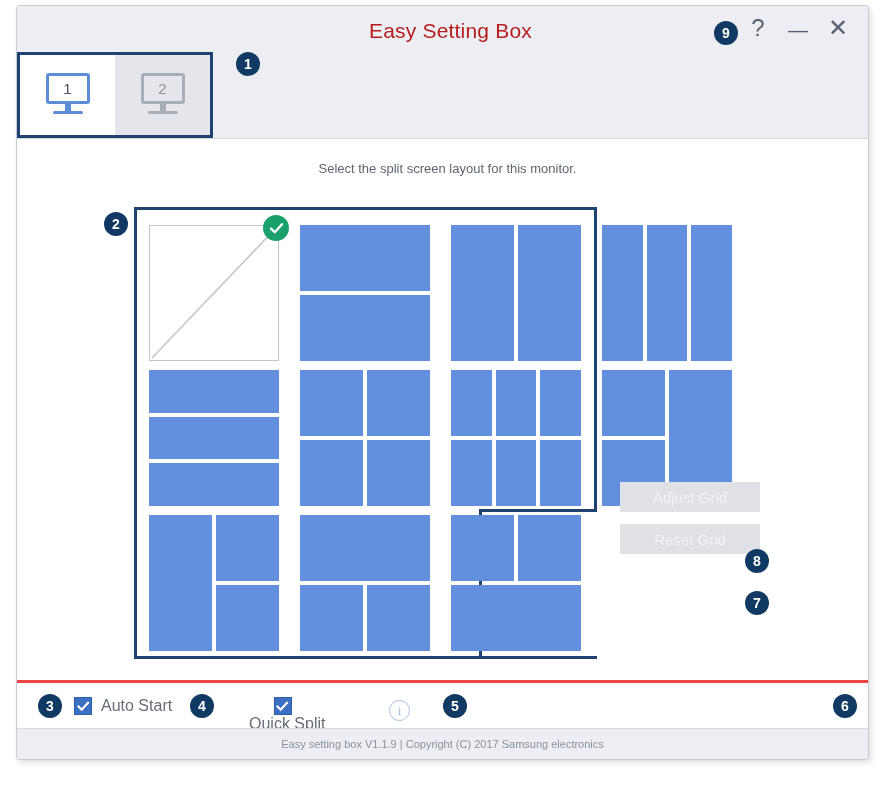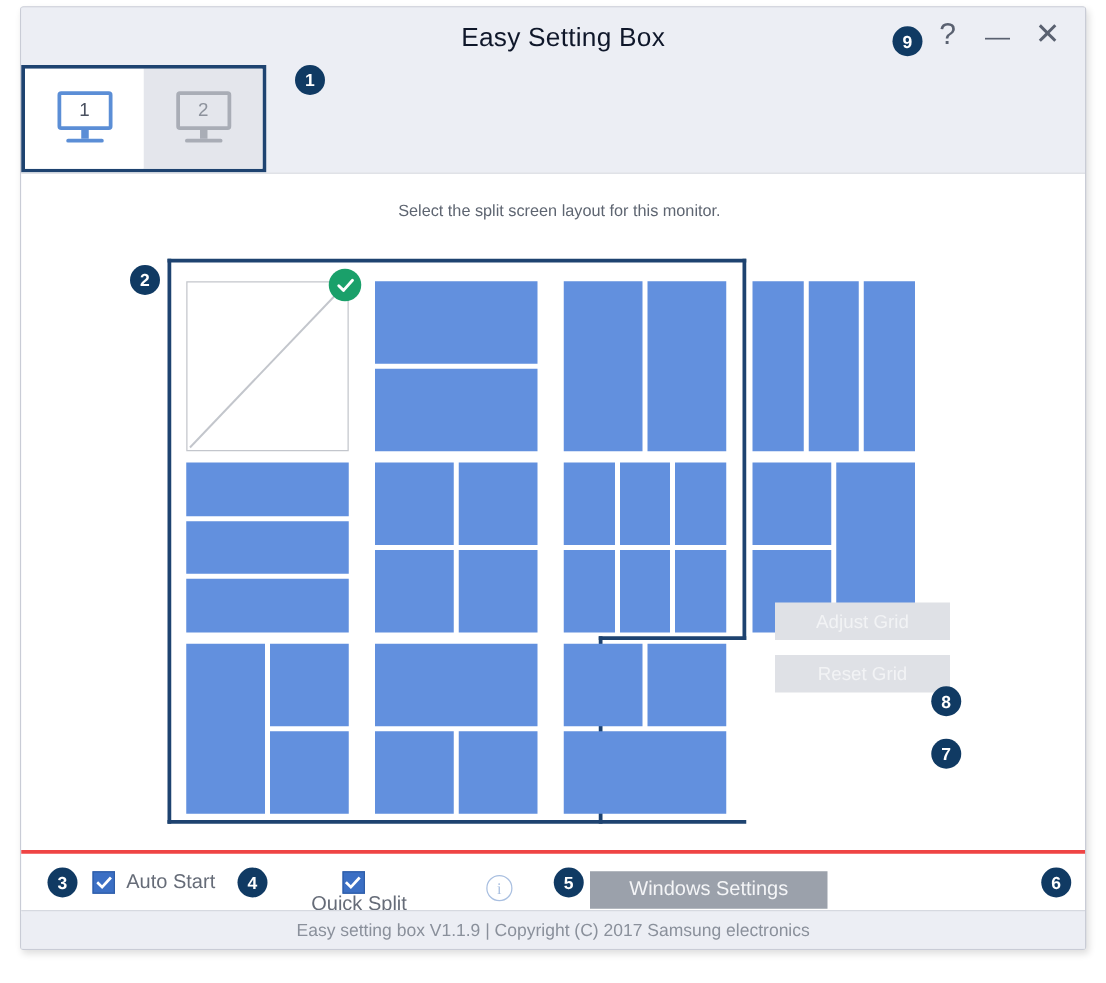--- a/index.html
+++ b/index.html
@@ -37,21 +37,21 @@
     width: 100%;
     height: 56px;
     background: #eceef4;
   }
   .title-text {
     position: absolute;
     left: 16px; right: 0;
     top: 13px;
     text-align: center;
     font-size: 21px;
-    color: #0f172a;
+    color: #b91c1c;
     letter-spacing: 0.2px;
   }
   .win-controls {
     position: absolute;
     right: 18px;
     top: 10px;
     display: flex;
     align-items: center;
     gap: 16px;
   }
@@ -320,21 +320,21 @@
     position: absolute;
     left: 0;
     top: 722px;
     right: 0;
     bottom: 0;
     background: #eceef4;
     border-top: 1px solid #d6d9e0;
     display: flex;
     align-items: center;
     justify-content: center;
-    font-size: 14px;
+    font-size: 11px;
     color: #8a909b;
   }
 
   
   .badge {
     position: absolute;
     width: 24px;
     height: 24px;
     border-radius: 50%;
     background: #103a63;
@@ -518,21 +518,20 @@
         <div class="checkbox-box">
           <svg width="13" height="11" viewBox="0 0 13 11">
             <path d="M1.5 5.5 L4.7 8.7 L11 1.8" stroke="#ffffff" stroke-width="2.2" fill="none" stroke-linecap="square"></path>
           </svg>
         </div>
         <span class="cb-label">Quick Split</span>
       </div>
 
       <div class="info-icon">i</div>
 
-      <button class="action-btn" id="btn-windows-settings">Windows Settings</button>
     </div>
 
     <div class="footer">
       <span>Easy setting box V1.1.9 | Copyright (C) 2017 Samsung electronics</span>
     </div>
   </div>
 
   <div id="callouts">
       <div class="badge" style="left: 236px; top: 52px;">1</div>
       <div class="badge" style="left: 104px; top: 212px;">2</div>

